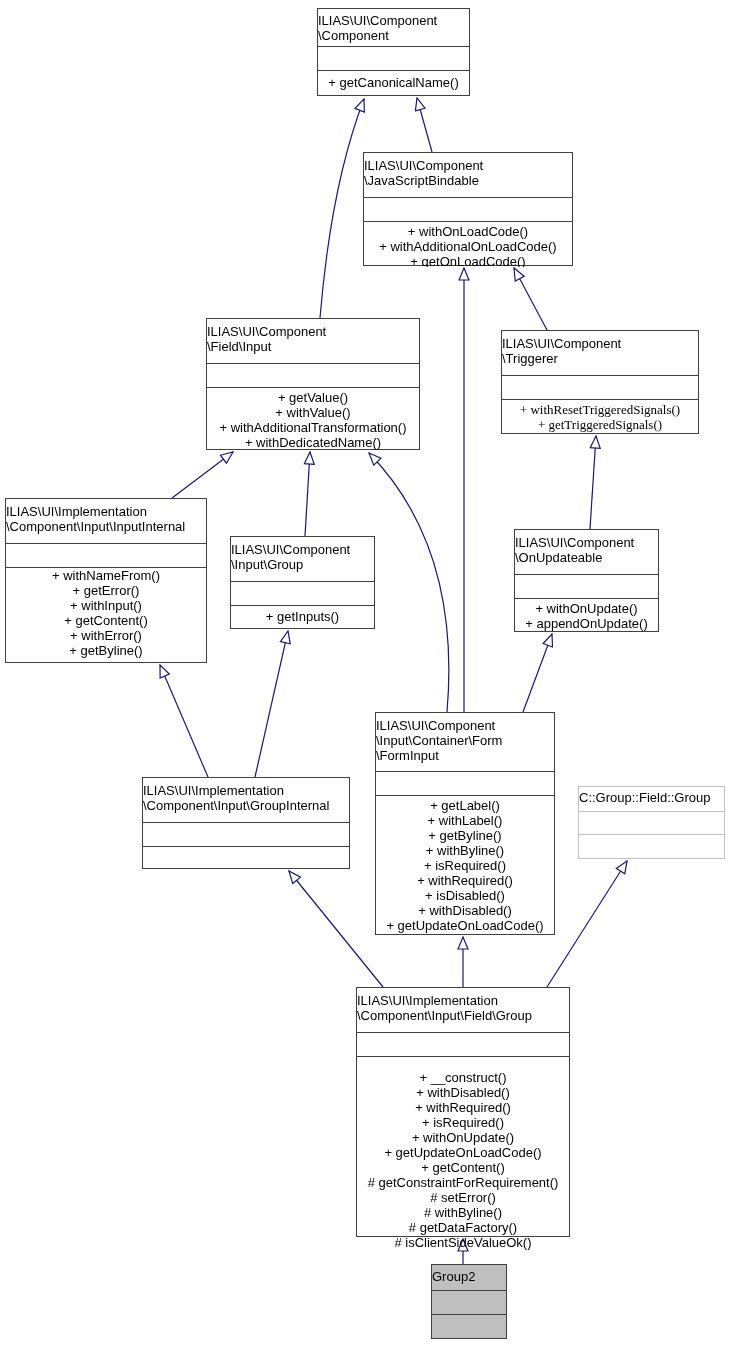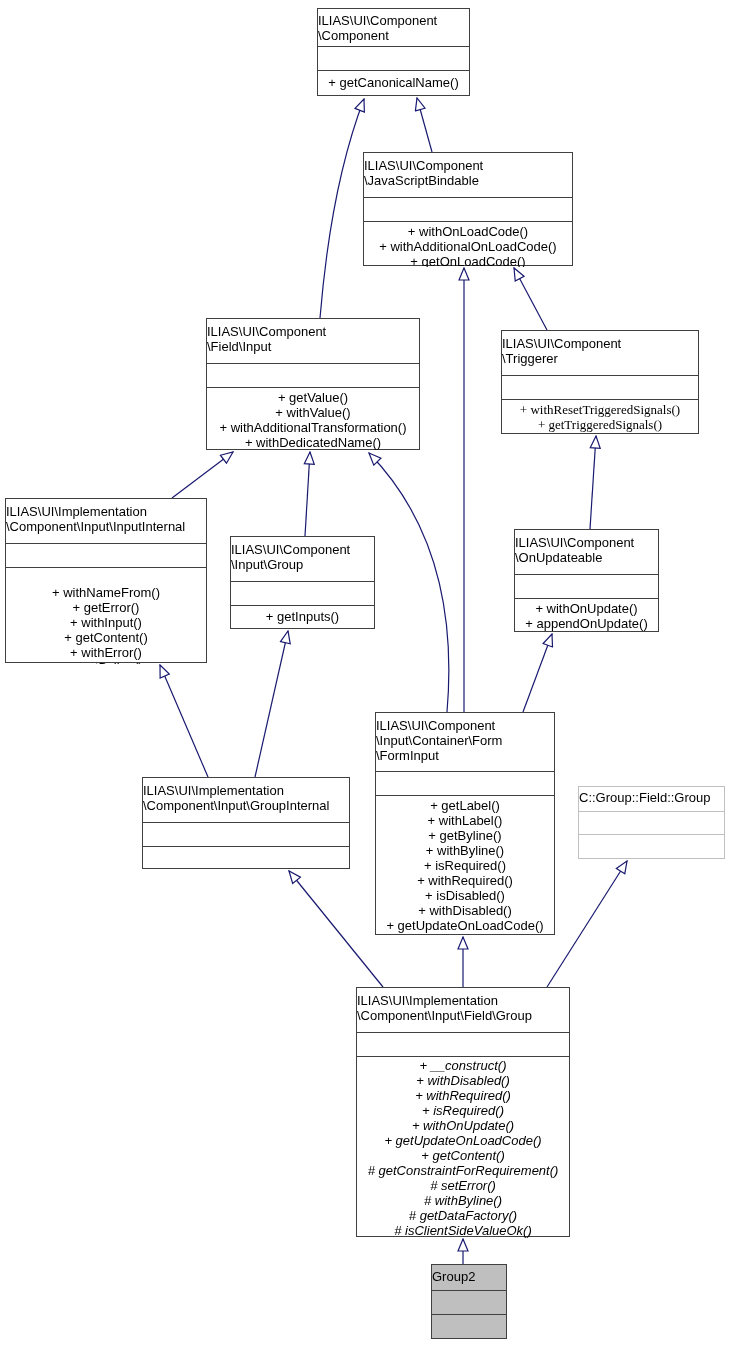--- a/index.html
+++ b/index.html
@@ -129,21 +129,21 @@
         <div>+ getTriggeredSignals()</div>
       </div>
   </div>
 
   <div class="uml-box" style="left:5px; top:498px; width:202px; height:165px;">
     <div class="sec title" style="height:44px;">
         <div>ILIAS\UI\Implementation</div>
         <div>\Component\Input\InputInternal</div>
       </div>
     <div class="sec" style="height:24px;"></div>
-    <div class="sec methods" style="height:97px; padding-top:17px;">
+    <div class="sec methods" style="height:97px; padding-top:0;">
         <div>+ withNameFrom()</div>
         <div>+ getError()</div>
         <div>+ withInput()</div>
         <div>+ getContent()</div>
         <div>+ withError()</div>
         <div>+ getByline()</div>
       </div>
   </div>
 
   <div class="uml-box" style="left:230px; top:536px; width:145px; height:93px;">
@@ -205,21 +205,21 @@
     <div class="sec" style="height:24px;"></div>
     <div class="sec" style="height:21px;"></div>
   </div>
 
   <div class="uml-box" style="left:356px; top:987px; width:214px; height:250px;">
     <div class="sec title" style="height:44px;">
         <div>ILIAS\UI\Implementation</div>
         <div>\Component\Input\Field\Group</div>
       </div>
     <div class="sec" style="height:24px;"></div>
-    <div class="sec methods" style="height:216px; padding-top:1px;font-style:italic;">
+    <div class="sec methods" style="height:216px; padding-top:13px;">
         <div>+ __construct()</div>
         <div>+ withDisabled()</div>
         <div>+ withRequired()</div>
         <div>+ isRequired()</div>
         <div>+ withOnUpdate()</div>
         <div>+ getUpdateOnLoadCode()</div>
         <div>+ getContent()</div>
         <div># getConstraintForRequirement()</div>
         <div># setError()</div>
         <div># withByline()</div>

